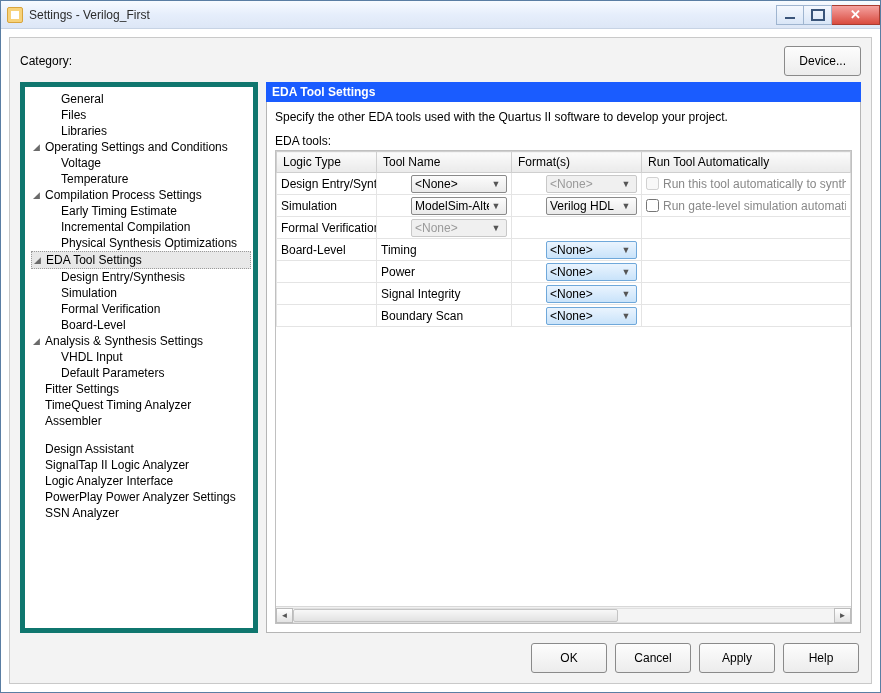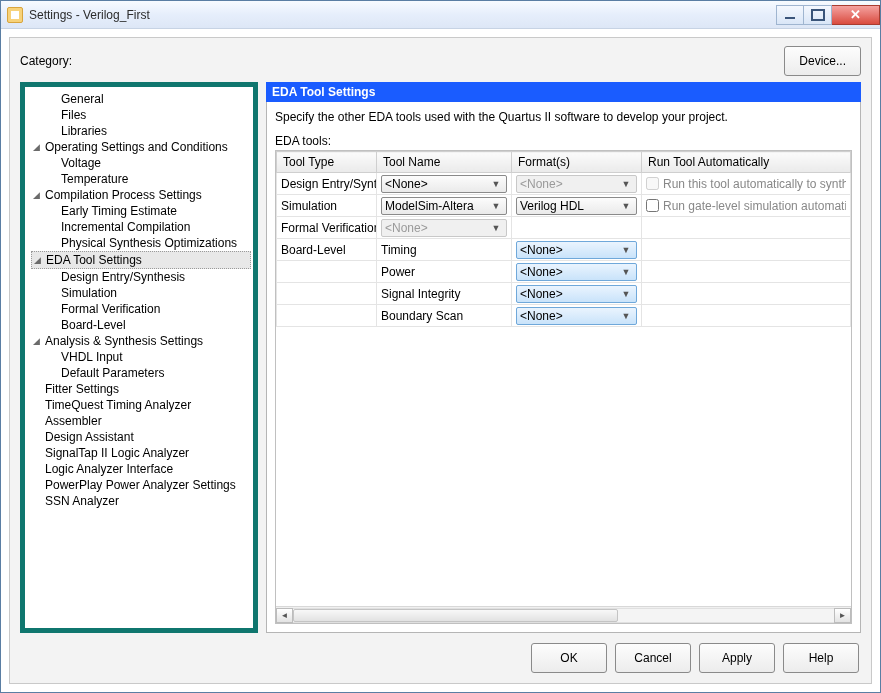--- a/index.html
+++ b/index.html
@@ -38,21 +38,21 @@
   .right { flex:1; display:flex; flex-direction:column; overflow:hidden; }
   .panel-hd { background:#1a5cff; color:#fff; font-weight:bold; padding:3px 6px; }
   .panel-body { flex:1; border:1px solid #b5b5b5; border-top:none; background:#fff; padding:8px; display:flex; flex-direction:column; overflow:hidden; }
   .desc { margin-bottom:10px; }
   .tbl-label { margin-bottom:2px; }
   .grid-wrap { flex:1; border:1px solid #c0c0c0; overflow:hidden; display:flex; flex-direction:column; }
   .grid-scroll { flex:1; overflow:hidden; }
   table.grid { border-collapse:collapse; width:100%; table-layout:fixed; }
   table.grid th { background:linear-gradient(#fbfbfb,#eaeaea); border:1px solid #cfcfcf; text-align:left; font-weight:normal; padding:3px 6px; height:20px; white-space:nowrap; overflow:hidden; }
   table.grid td { border:1px solid #e4e4e4; padding:1px 4px; height:22px; vertical-align:middle; white-space:nowrap; overflow:hidden; }
-  .combo { display:flex; align-items:center; height:18px; border:1px solid #8a8a8a; background:linear-gradient(#fcfcfc,#eaeaea); padding:0 3px; border-radius:2px; cursor:pointer; }
+  .combo { display:flex; align-items:center; height:18px; border:1px solid #8a8a8a; background:linear-gradient(#fcfcfc,#eaeaea); padding:0 3px; border-radius:2px; cursor:pointer;margin-left:30px; }
   .combo.blue { background:linear-gradient(#eaf4fe,#c9e3fa); border-color:#6fa8da; }
   .combo.disabled { color:#9a9a9a; background:#f0f0f0; border-color:#c8c8c8; cursor:default; }
   .combo .txt { flex:1; overflow:hidden; }
   .combo .arrow { width:14px; text-align:center; color:#555; font-size:9px; }
   .chk { display:flex; align-items:center; gap:4px; color:#888; overflow:hidden; }
   .chk input { margin:0; }
   .hscroll { height:17px; background:#f0f0f0; border-top:1px solid #d8d8d8; display:flex; align-items:center; }
   .hscroll .sbtn { width:17px; height:15px; border:1px solid #bcbcbc; background:linear-gradient(#fff,#e3e3e3); display:flex; align-items:center; justify-content:center; font-size:8px; color:#555; }
   .hscroll .track { flex:1; height:15px; border:1px solid #e0e0e0; border-left:none; border-right:none; background:#f4f4f4; position:relative;}
   .hscroll .thumb { position:absolute; left:0; top:0; height:13px; width:60%; background:linear-gradient(#f8f8f8,#e2e2e2); border:1px solid #c4c4c4; border-radius:2px; }
@@ -204,21 +204,21 @@
                   <span class="label">TimeQuest Timing Analyzer</span>
                 </div>
               </li>
               <li>
                 <div class="node" style="padding-left: 0px;">
                   <span class="spacer"></span>
                   <span class="label">Assembler</span>
                 </div>
               </li>
               <li>
-                <div class="node" style="padding-left: 0px;">
+                <div class="node" style="padding-left: 0px; margin-top: 12px;">
                   <span class="spacer"></span>
                   <span class="label">Design Assistant</span>
                 </div>
               </li>
               <li>
                 <div class="node" style="padding-left: 0px;">
                   <span class="spacer"></span>
                   <span class="label">SignalTap II Logic Analyzer</span>
                 </div>
               </li>
@@ -254,21 +254,21 @@
             <div class="grid-scroll">
             <table class="grid">
               <colgroup>
                     <col style="width:100px">
                     <col style="width:135px">
                     <col style="width:130px">
                     <col>
                   </colgroup>
               <thead>
                 <tr>
-                  <th>Tool Type</th>
+                  <th>Logic Type</th>
                   <th>Tool Name</th>
                   <th>Format(s)</th>
                   <th>Run Tool Automatically</th>
                 </tr>
               </thead>
               <tbody>
                 <tr>
                   <td>Design Entry/Synthesis</td>
                   <td>
                         <div class="combo">

